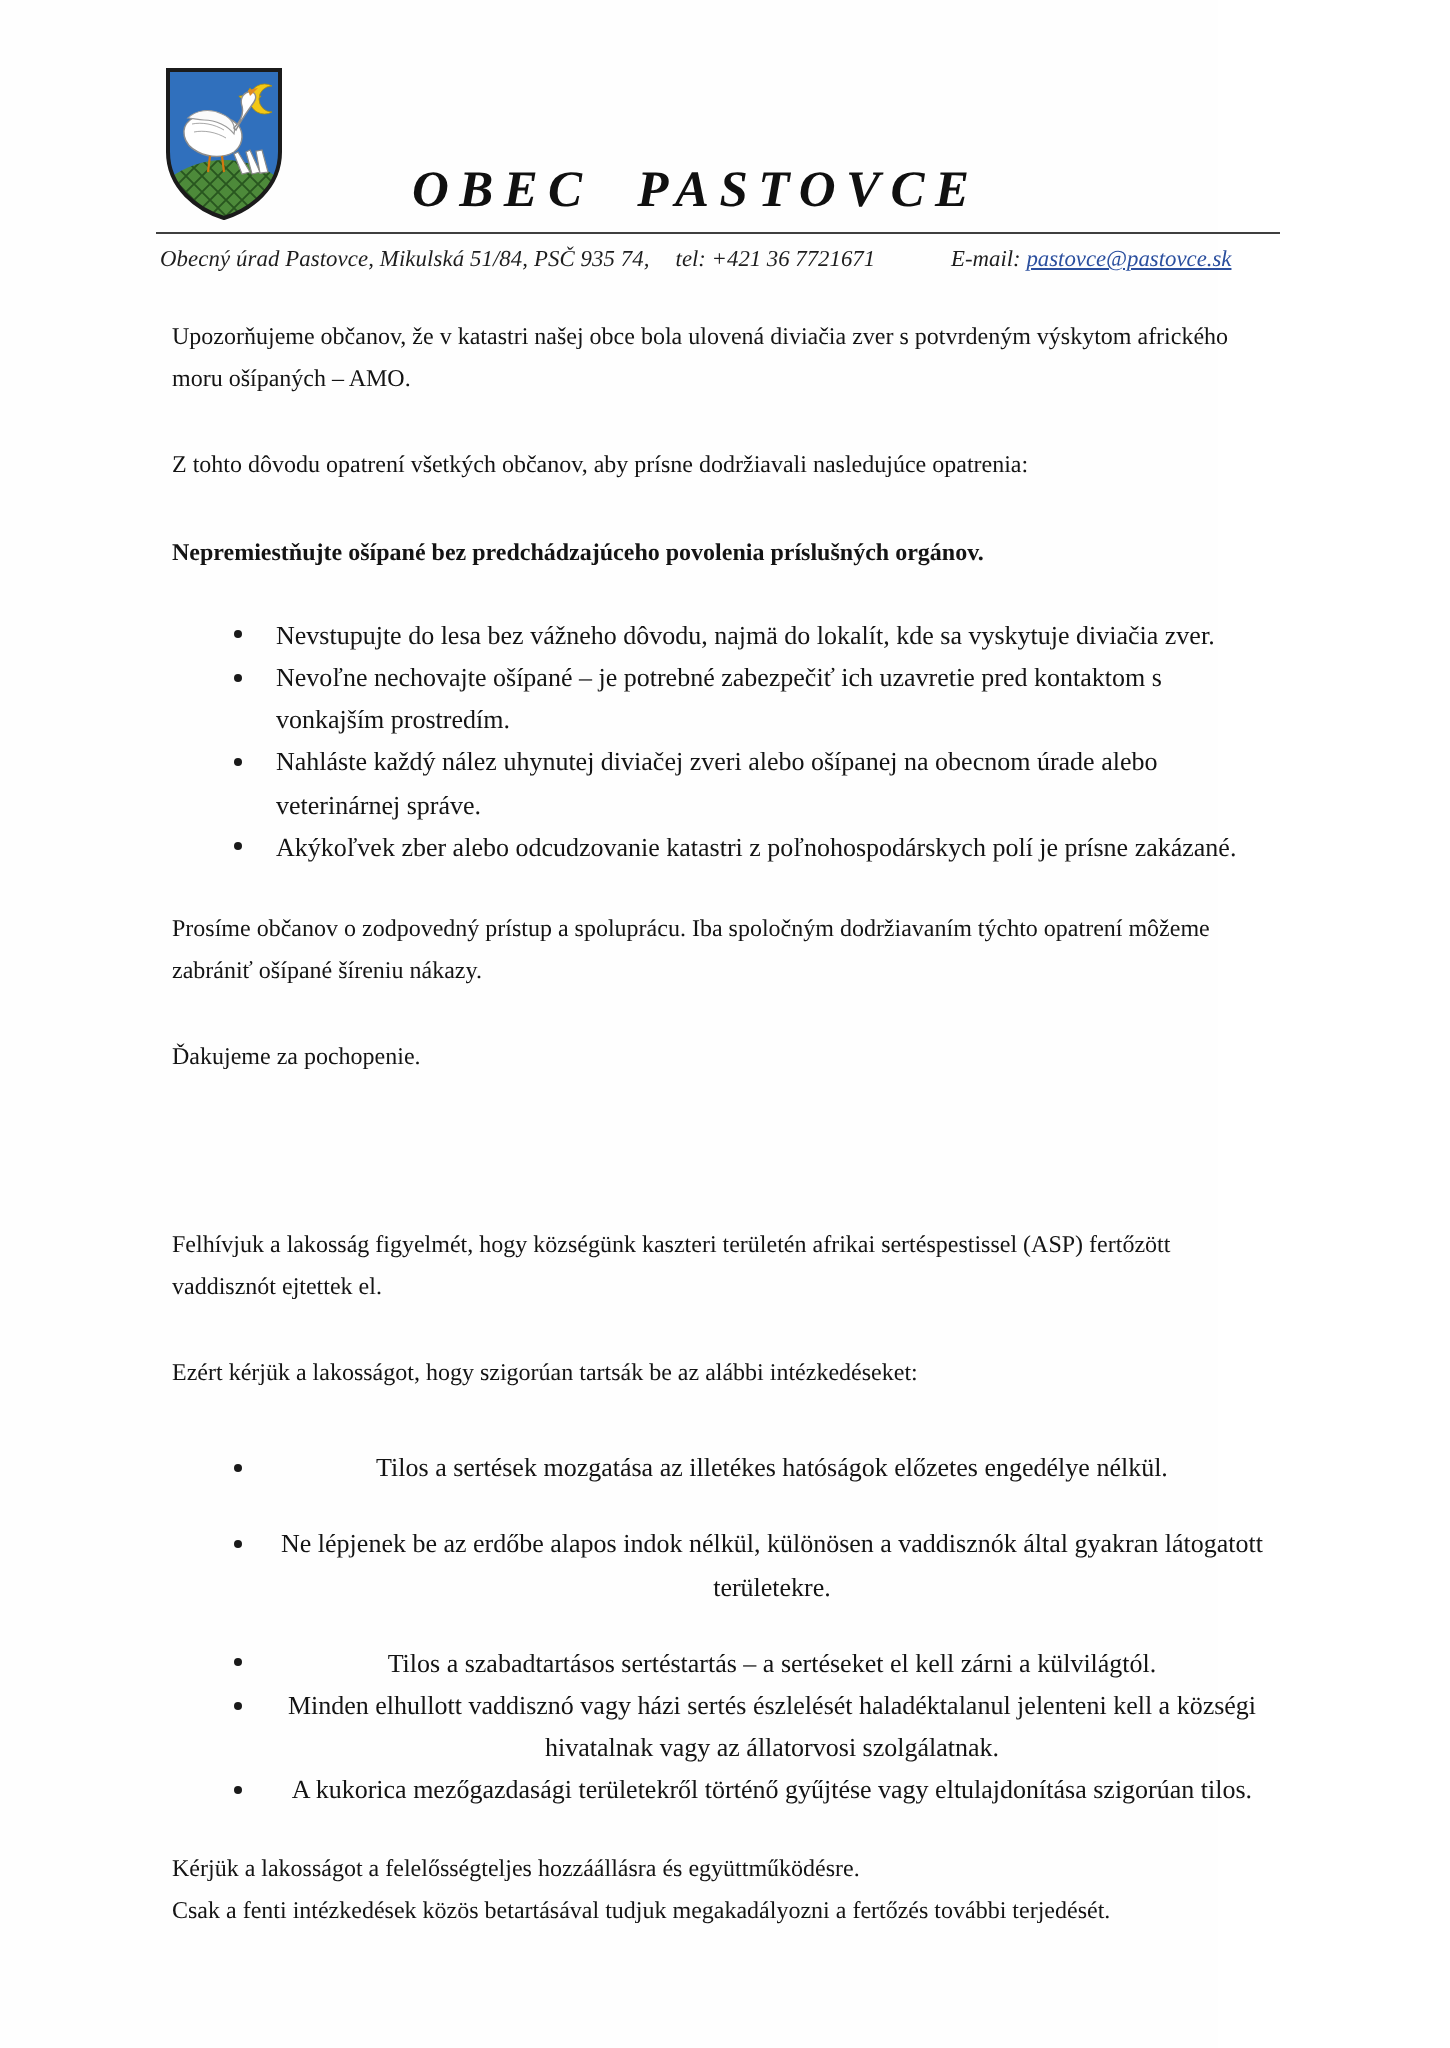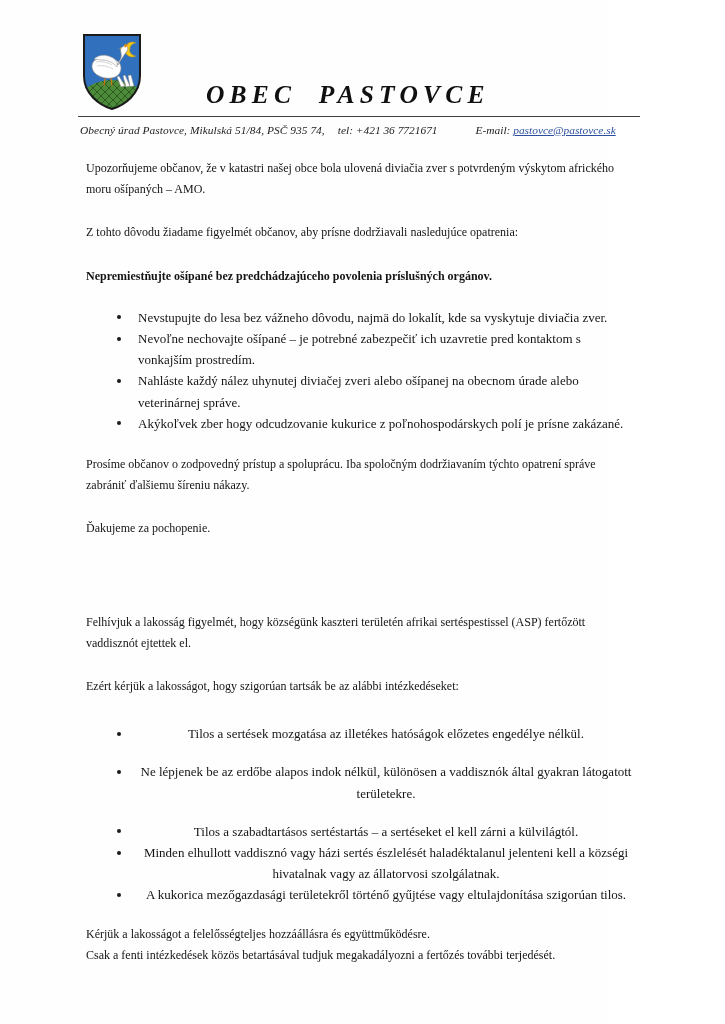--- a/index.html
+++ b/index.html
@@ -195,47 +195,47 @@
     </div>
   </div>
 
   <div class="content">
 
     <div>
 
       <p class="para">Upozorňujeme občanov, že v katastri našej obce bola ulovená diviačia zver s potvrdeným výskytom afrického moru ošípaných – AMO.</p>
       <div class="sp-22"></div>
 
-      <p class="para">Z tohto dôvodu žiadame figyelmét občanov, aby prísne dodržiavali nasledujúce opatrenia:</p>
+      <p class="para">Z tohto dôvodu opatrení všetkých občanov, aby prísne dodržiavali nasledujúce opatrenia:</p>
       <div class="sp-22"></div>
 
       <p class="para bold">Nepremiestňujte ošípané bez predchádzajúceho povolenia príslušných orgánov.</p>
       <div class="sp-20"></div>
 
       <ul class="bullets">
         <li>
           <span class="dot"></span>
           <span>Nevstupujte do lesa bez vážneho dôvodu, najmä do lokalít, kde sa vyskytuje diviačia zver.</span>
         </li>
         <li>
           <span class="dot"></span>
           <span>Nevoľne nechovajte ošípané – je potrebné zabezpečiť ich uzavretie pred kontaktom s vonkajším prostredím.</span>
         </li>
         <li>
           <span class="dot"></span>
           <span>Nahláste každý nález uhynutej diviačej zveri alebo ošípanej na obecnom úrade alebo veterinárnej správe.</span>
         </li>
         <li>
           <span class="dot"></span>
-          <span>Akýkoľvek zber hogy odcudzovanie kukurice z poľnohospodárskych polí je prísne zakázané.</span>
+          <span>Akýkoľvek zber alebo odcudzovanie katastri z poľnohospodárskych polí je prísne zakázané.</span>
         </li>
       </ul>
 
       <div class="sp-20"></div>
-      <p class="para">Prosíme občanov o zodpovedný prístup a spoluprácu. Iba spoločným dodržiavaním týchto opatrení správe zabrániť ďalšiemu šíreniu nákazy.</p>
+      <p class="para">Prosíme občanov o zodpovedný prístup a spoluprácu. Iba spoločným dodržiavaním týchto opatrení môžeme zabrániť ošípané šíreniu nákazy.</p>
 
       <div class="sp-22"></div>
       <p class="para">Ďakujeme za pochopenie.</p>
     </div>
 
     <div class="sp-52"></div>
     <div class="sp-20"></div>
 
     <div>
 

